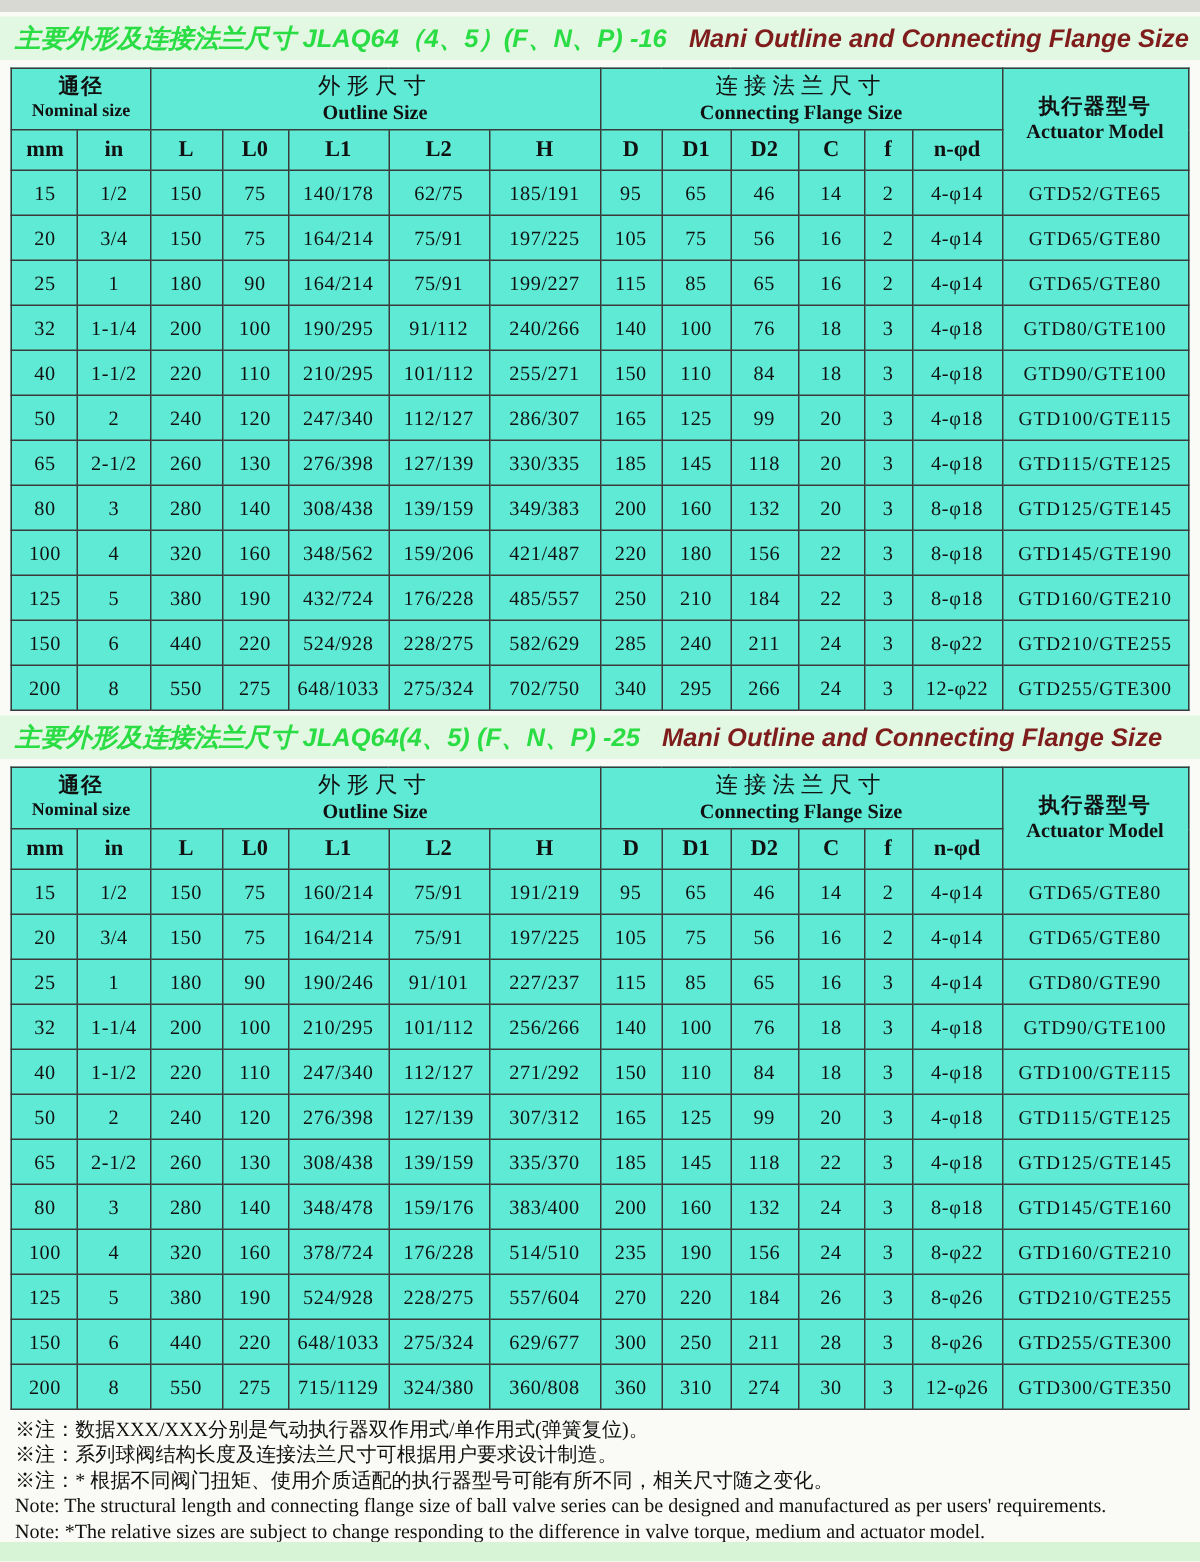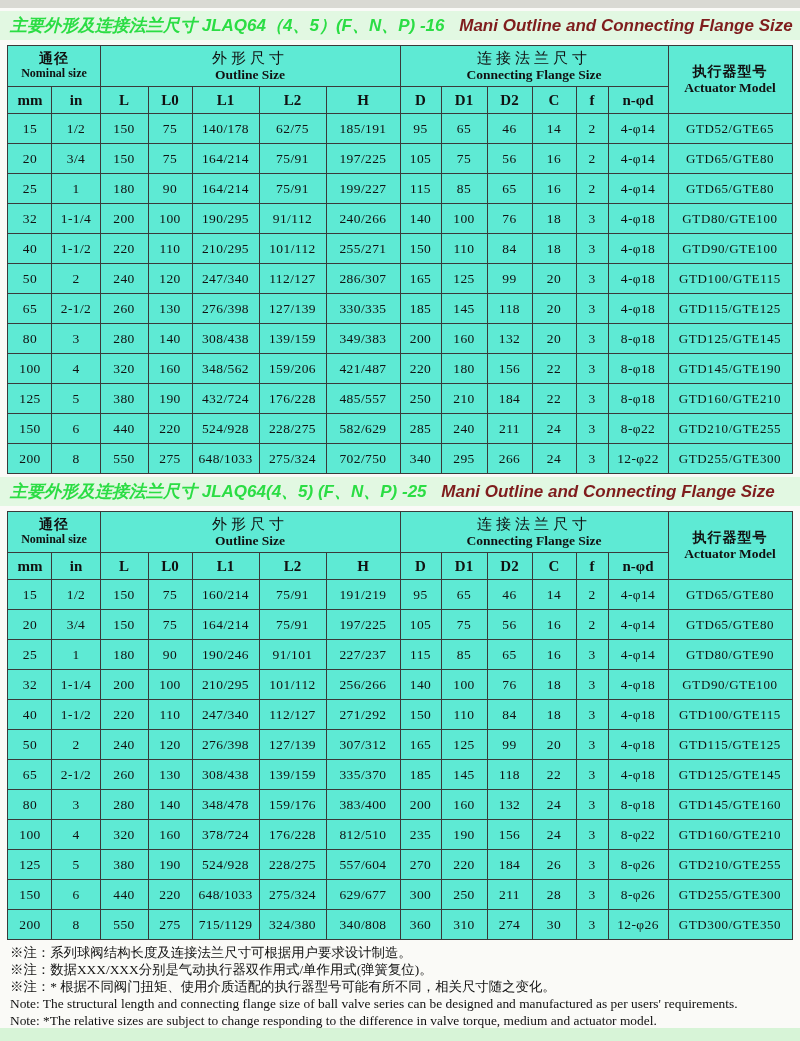--- a/index.html
+++ b/index.html
@@ -490,21 +490,21 @@
             <td>8-φ18</td>
             <td class="c-act">GTD145/GTE160</td>
           </tr>
           <tr>
             <td>100</td>
             <td>4</td>
             <td>320</td>
             <td>160</td>
             <td>378/724</td>
             <td>176/228</td>
-            <td>812/510</td>
+            <td>514/510</td>
             <td>235</td>
             <td>190</td>
             <td>156</td>
             <td>24</td>
             <td>3</td>
             <td>8-φ22</td>
             <td class="c-act">GTD160/GTE210</td>
           </tr>
           <tr>
             <td>125</td>
@@ -538,35 +538,35 @@
             <td>8-φ26</td>
             <td class="c-act">GTD255/GTE300</td>
           </tr>
           <tr>
             <td>200</td>
             <td>8</td>
             <td>550</td>
             <td>275</td>
             <td>715/1129</td>
             <td>324/380</td>
-            <td>340/808</td>
+            <td>360/808</td>
             <td>360</td>
             <td>310</td>
             <td>274</td>
             <td>30</td>
             <td>3</td>
             <td>12-φ26</td>
             <td class="c-act">GTD300/GTE350</td>
           </tr>
         </tbody>
       </table>
   </section>
 
   <div class="notes">
+    <p>※注：数据XXX/XXX分别是气动执行器双作用式/单作用式(弹簧复位)。</p>
     <p>※注：系列球阀结构长度及连接法兰尺寸可根据用户要求设计制造。</p>
-    <p>※注：数据XXX/XXX分别是气动执行器双作用式/单作用式(弹簧复位)。</p>
     <p>※注：* 根据不同阀门扭矩、使用介质适配的执行器型号可能有所不同，相关尺寸随之变化。</p>
     <p>Note: The structural length and connecting flange size of ball valve series can be designed and manufactured as per users' requirements.</p>
     <p>Note: *The relative sizes are subject to change responding to the difference in valve torque, medium and actuator model.</p>
   </div>
 
   <div class="bottom-band"></div>
 </div>
 
 </body></html>

